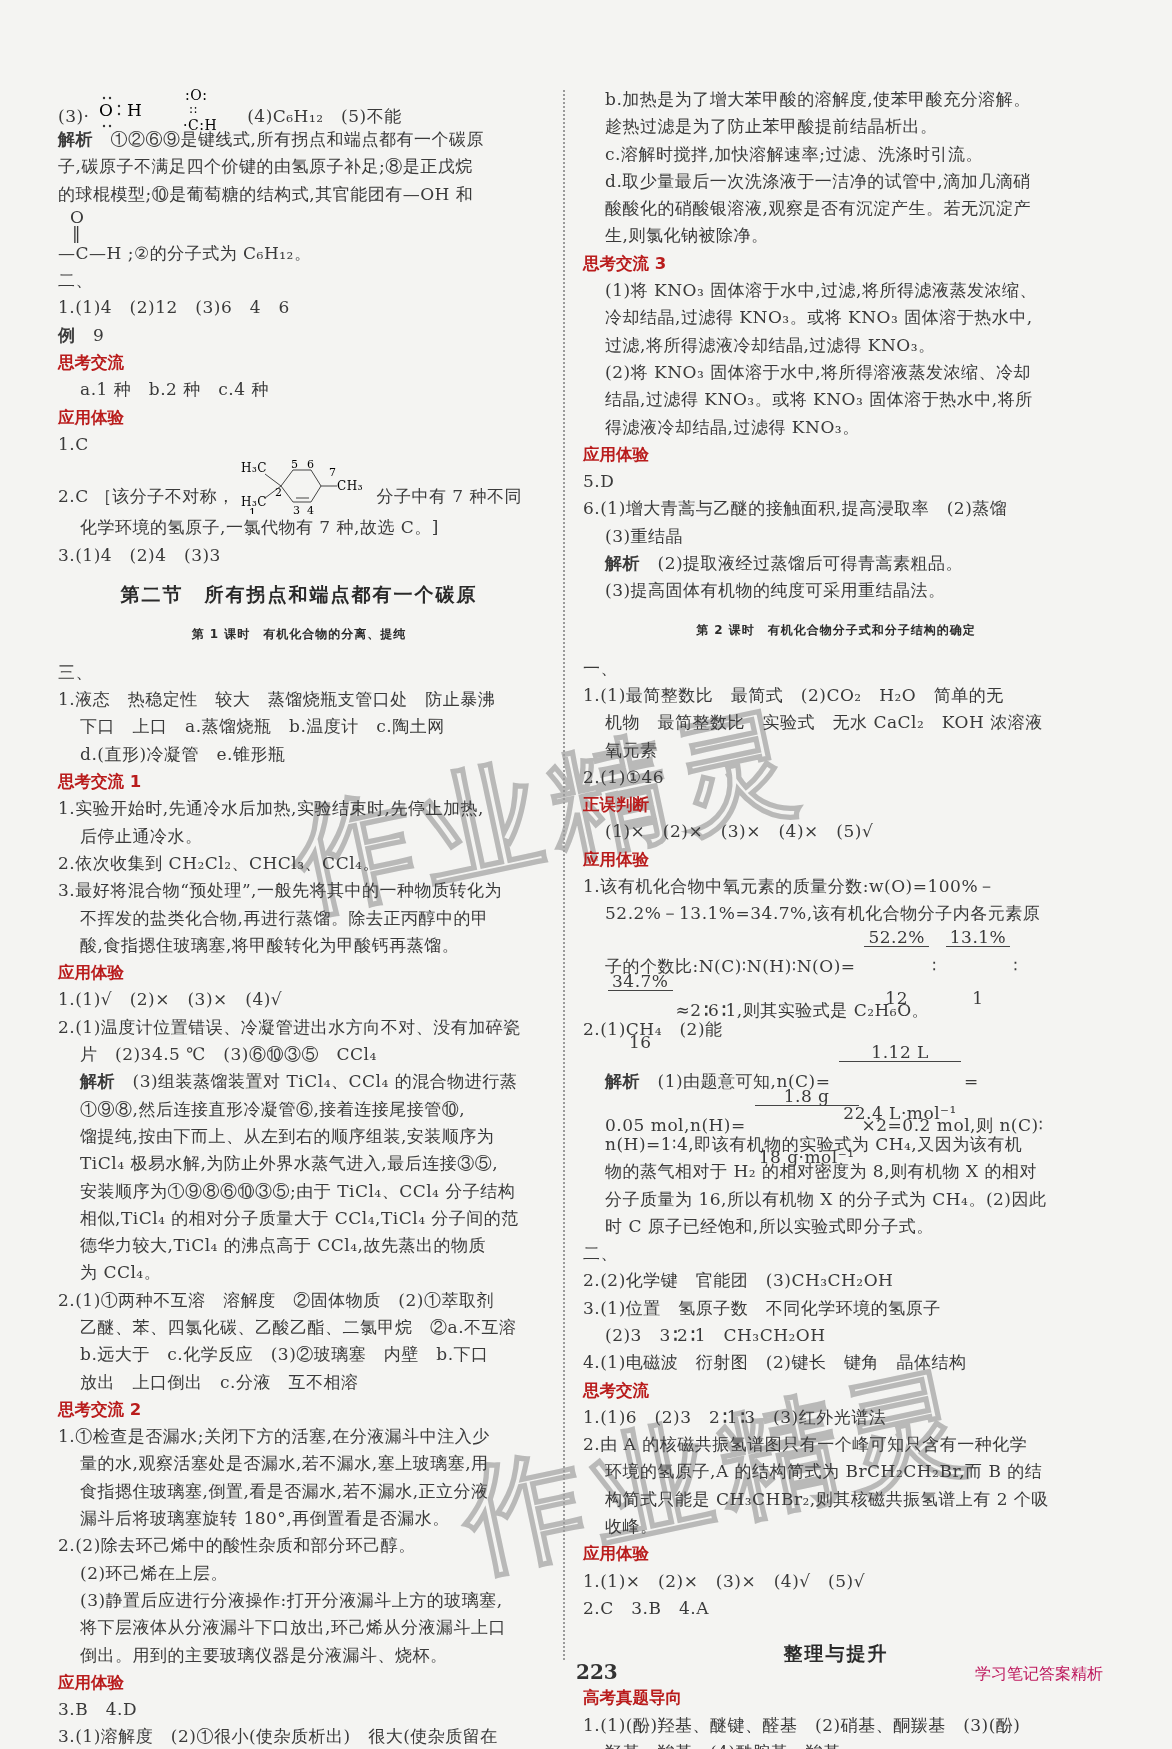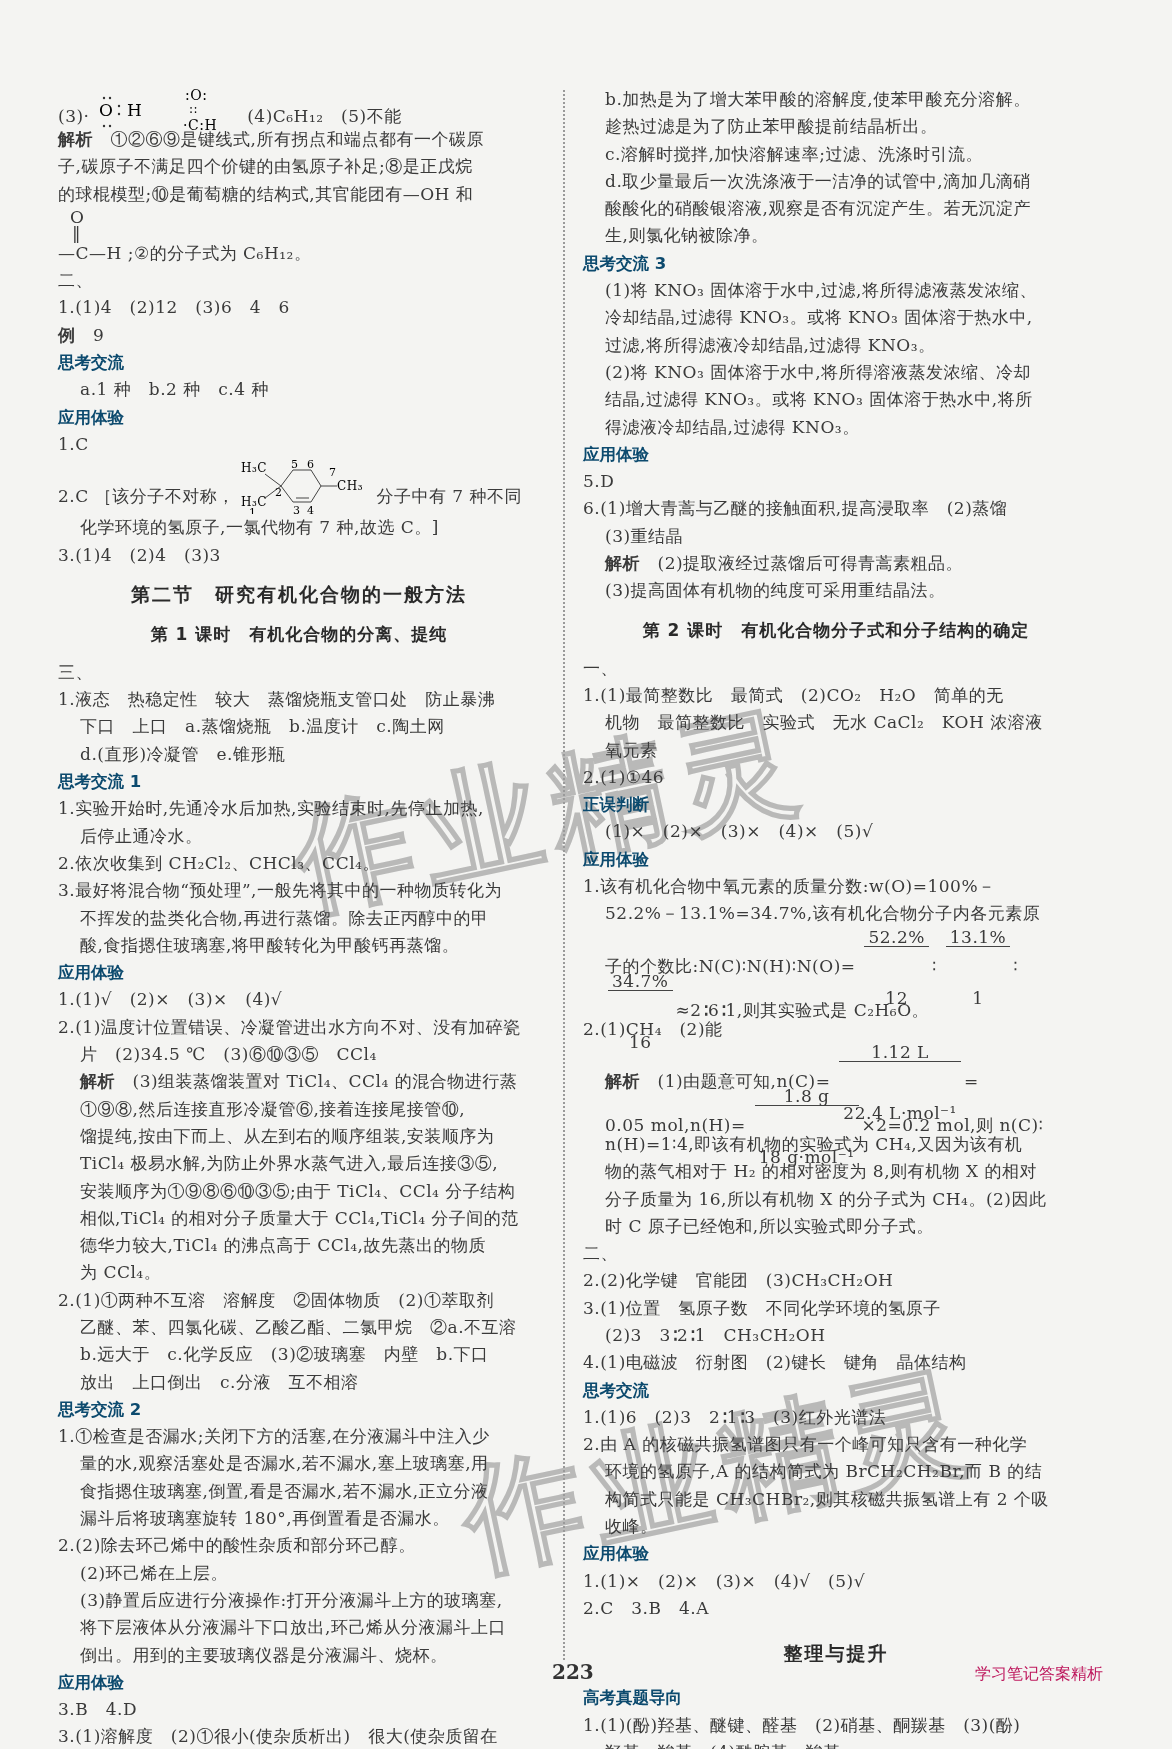--- a/index.html
+++ b/index.html
@@ -5,32 +5,32 @@
   html,body{margin:0;padding:0;}
   body{width:1172px;height:1749px;background:#f4f4f2;position:relative;overflow:hidden;
        font-family:"DejaVu Serif","Liberation Serif",serif;color:#3a3a3a;}
   .page{position:absolute;left:0;top:0;width:1172px;height:1749px;}
   .col{position:absolute;top:86px;}
   .col.left{left:58px;width:482px;}
   .col.right{left:583px;width:506px;}
   .divider{position:absolute;left:563px;top:90px;height:1570px;border-left:2px dotted #9a9a9a;}
   .ln{font-size:17px;line-height:27.3px;white-space:nowrap;letter-spacing:0.5px;}
   .ind{padding-left:22px;}
-  .hd{font-family:"DejaVu Sans","Liberation Sans",sans-serif;font-weight:bold;font-size:16.5px;line-height:27.3px;color:#0c4a6e;}
+  .hd{font-family:"DejaVu Sans","Liberation Sans",sans-serif;font-weight:bold;font-size:16.5px;line-height:27.3px;color:#b91c1c;}
   .sec-title{font-family:"DejaVu Sans","Liberation Sans",sans-serif;font-weight:bold;font-size:19px;text-align:center;line-height:30px;color:#2a2a2a;letter-spacing:2px;}
-  .sub-title{font-family:"DejaVu Sans","Liberation Sans",sans-serif;font-weight:bold;font-size:17px;text-align:center;line-height:30px;color:#2a2a2a;letter-spacing:1px;}
+  .sub-title{font-family:"DejaVu Sans","Liberation Sans",sans-serif;font-weight:bold;font-size:12px;text-align:center;line-height:30px;color:#2a2a2a;letter-spacing:1px;}
   .gap8{height:10px;}
   .gap14{height:16px;}
   .bold{font-family:"DejaVu Sans","Liberation Sans",sans-serif;font-weight:bold;}
   .struct{display:inline-block;vertical-align:middle;}
   .frac{display:inline-block;vertical-align:middle;text-align:center;line-height:18px;margin:0 3px;}
   .frac .num{display:block;border-bottom:1px solid #444;padding:0 4px;}
   .frac .den{display:block;padding:0 4px;margin-top:42px;}
   .tall{height:40px;line-height:40px;}
-  .footer-num{position:absolute;left:552px;top:1660px;font-size:20px;font-family:"DejaVu Serif",serif;font-weight:bold;color:#333;}
+  .footer-num{position:absolute;left:576px;top:1660px;font-size:20px;font-family:"DejaVu Serif",serif;font-weight:bold;color:#333;}
   .footer-title{position:absolute;left:975px;top:1664px;font-size:16px;font-family:"DejaVu Sans","Liberation Sans",sans-serif;color:#be185d;}
   .watermark{position:absolute;font-family:"DejaVu Sans",sans-serif;font-weight:bold;color:transparent;-webkit-text-stroke:1.5px #8a8a8a;opacity:0.55;letter-spacing:10px;pointer-events:none;}
   .wm1{left:290px;top:730px;font-size:120px;transform:rotate(-12deg);}
   .wm2{left:460px;top:1390px;font-size:120px;transform:rotate(-12deg);}
 </style>
 </head>
 <body>
 
 <div class="page">
 
@@ -95,21 +95,21 @@
           <line x1="80" y1="28" x2="96" y2="28" stroke="#444" stroke-width="1"></line>
           <text x="88" y="18" font-size="11" font-family="DejaVu Serif">7</text>
           <text x="96" y="32" font-size="12" font-family="DejaVu Serif">CH₃</text>
         </svg>
       </span>
       <span>分子中有 7 种不同</span>
     </div>
     <div class="ln ind">化学环境的氢原子,一氯代物有 7 种,故选 C。]</div>
     <div class="ln">3.(1)4　(2)4　(3)3</div>
     <div class="gap8"></div>
-    <div class="sec-title">第二节　研究有机化合物的一般方法</div>
+    <div class="sec-title">第二节　所有拐点和端点都有一个碳原</div>
     <div class="gap8"></div>
     <div class="sub-title">第 1 课时　有机化合物的分离、提纯</div>
     <div class="gap8"></div>
     <div class="ln">三、</div>
     <div class="ln">1.液态　热稳定性　较大　蒸馏烧瓶支管口处　防止暴沸</div>
     <div class="ln ind">下口　上口　a.蒸馏烧瓶　b.温度计　c.陶土网</div>
     <div class="ln ind">d.(直形)冷凝管　e.锥形瓶</div>
     <div class="hd">思考交流 1</div>
     <div class="ln">1.实验开始时,先通冷水后加热,实验结束时,先停止加热,</div>
     <div class="ln ind">后停止通冷水。</div>

